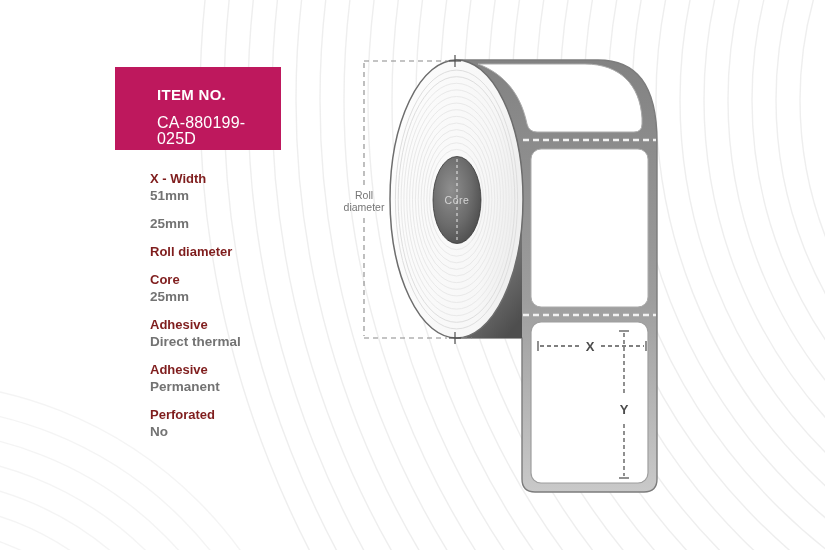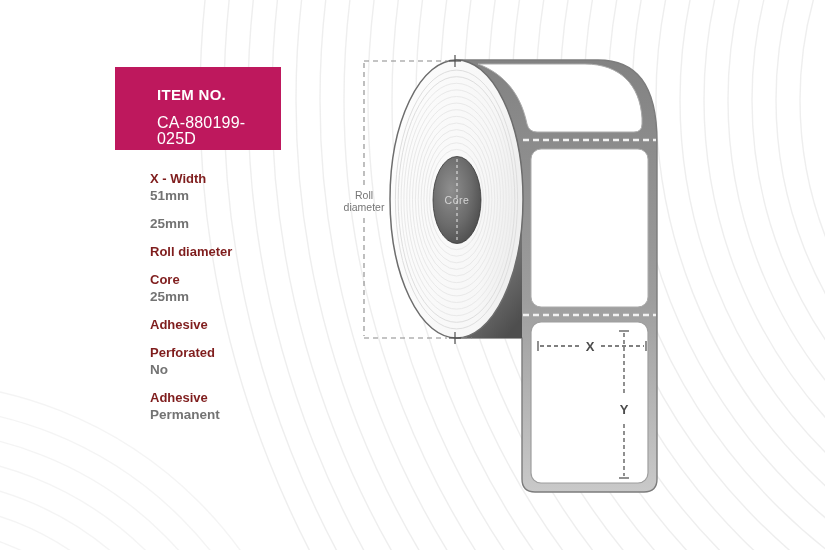--- a/index.html
+++ b/index.html
@@ -178,24 +178,25 @@
     </div>
     <div class="spec-item">
       <div class="spec-label">Roll diameter</div>
     </div>
     <div class="spec-item">
       <div class="spec-label">Core</div>
       <div class="spec-value">25mm</div>
     </div>
     <div class="spec-item">
       <div class="spec-label">Adhesive</div>
+      <div class="spec-value">Direct thermal</div>
+    </div>
+    <div class="spec-item">
+      <div class="spec-label">Adhesive</div>
+      <div class="spec-value">Permanent</div>
     </div>
     <div class="spec-item">
       <div class="spec-label">Perforated</div>
       <div class="spec-value">No</div>
     </div>
-    <div class="spec-item">
-      <div class="spec-label">Adhesive</div>
-      <div class="spec-value">Permanent</div>
-    </div>
   </div>
 
 </div>
 
 </body></html>

